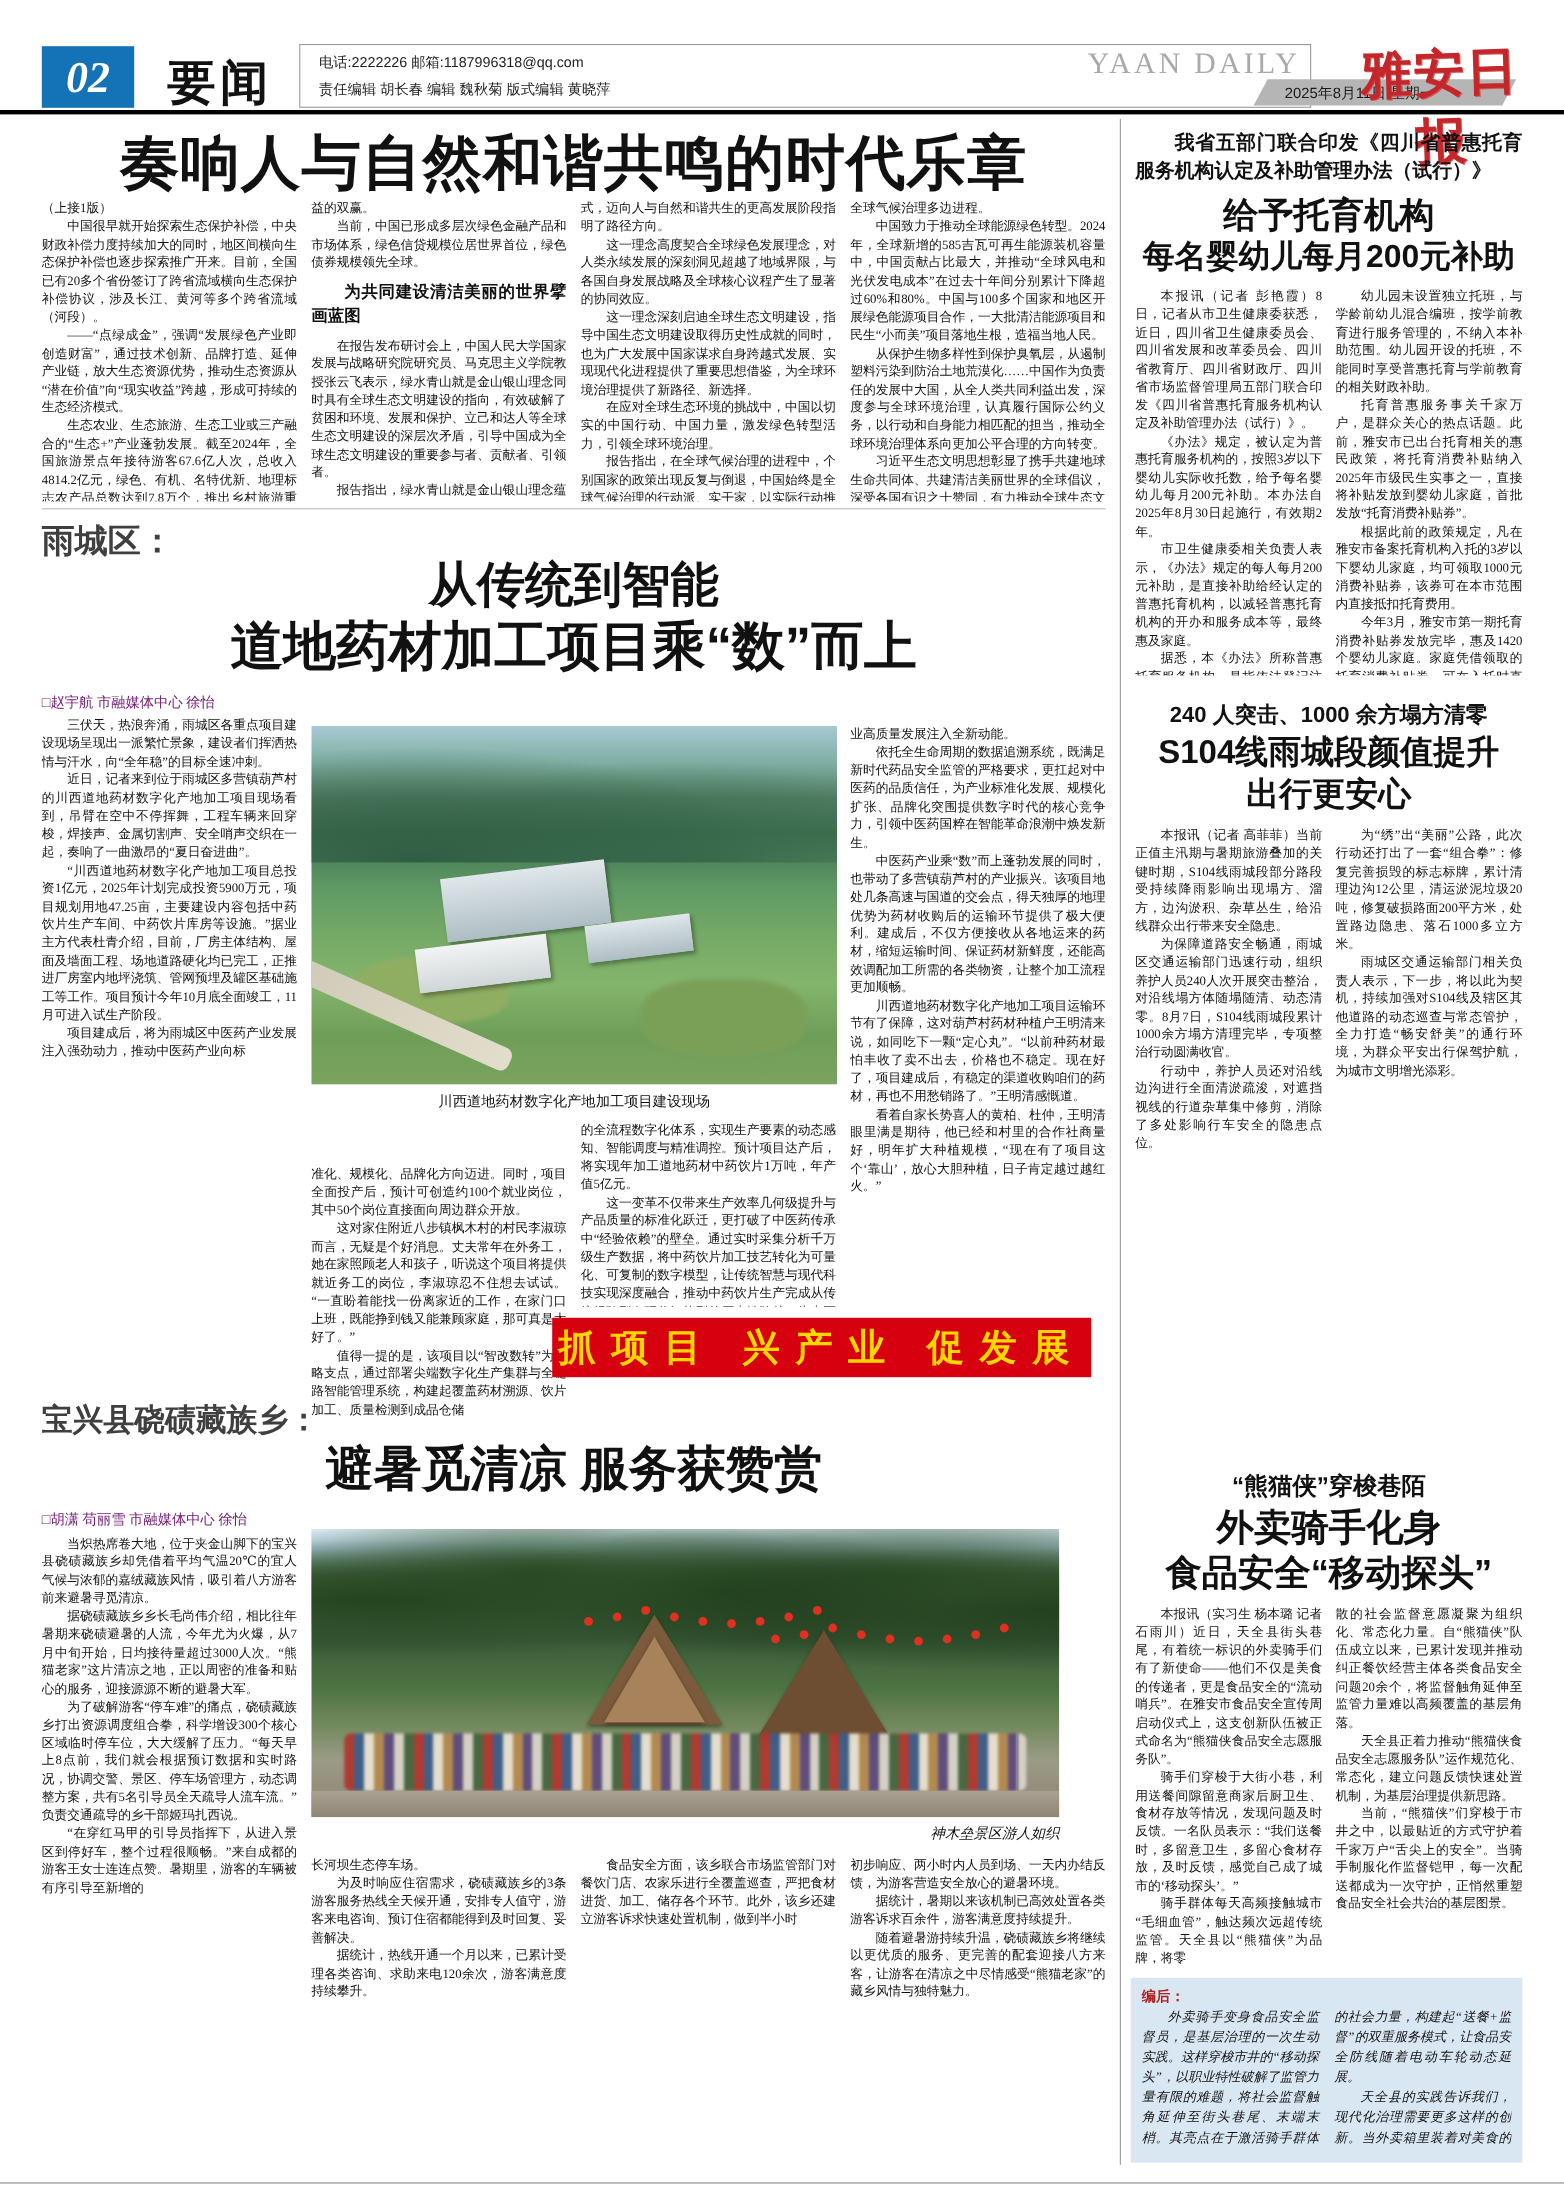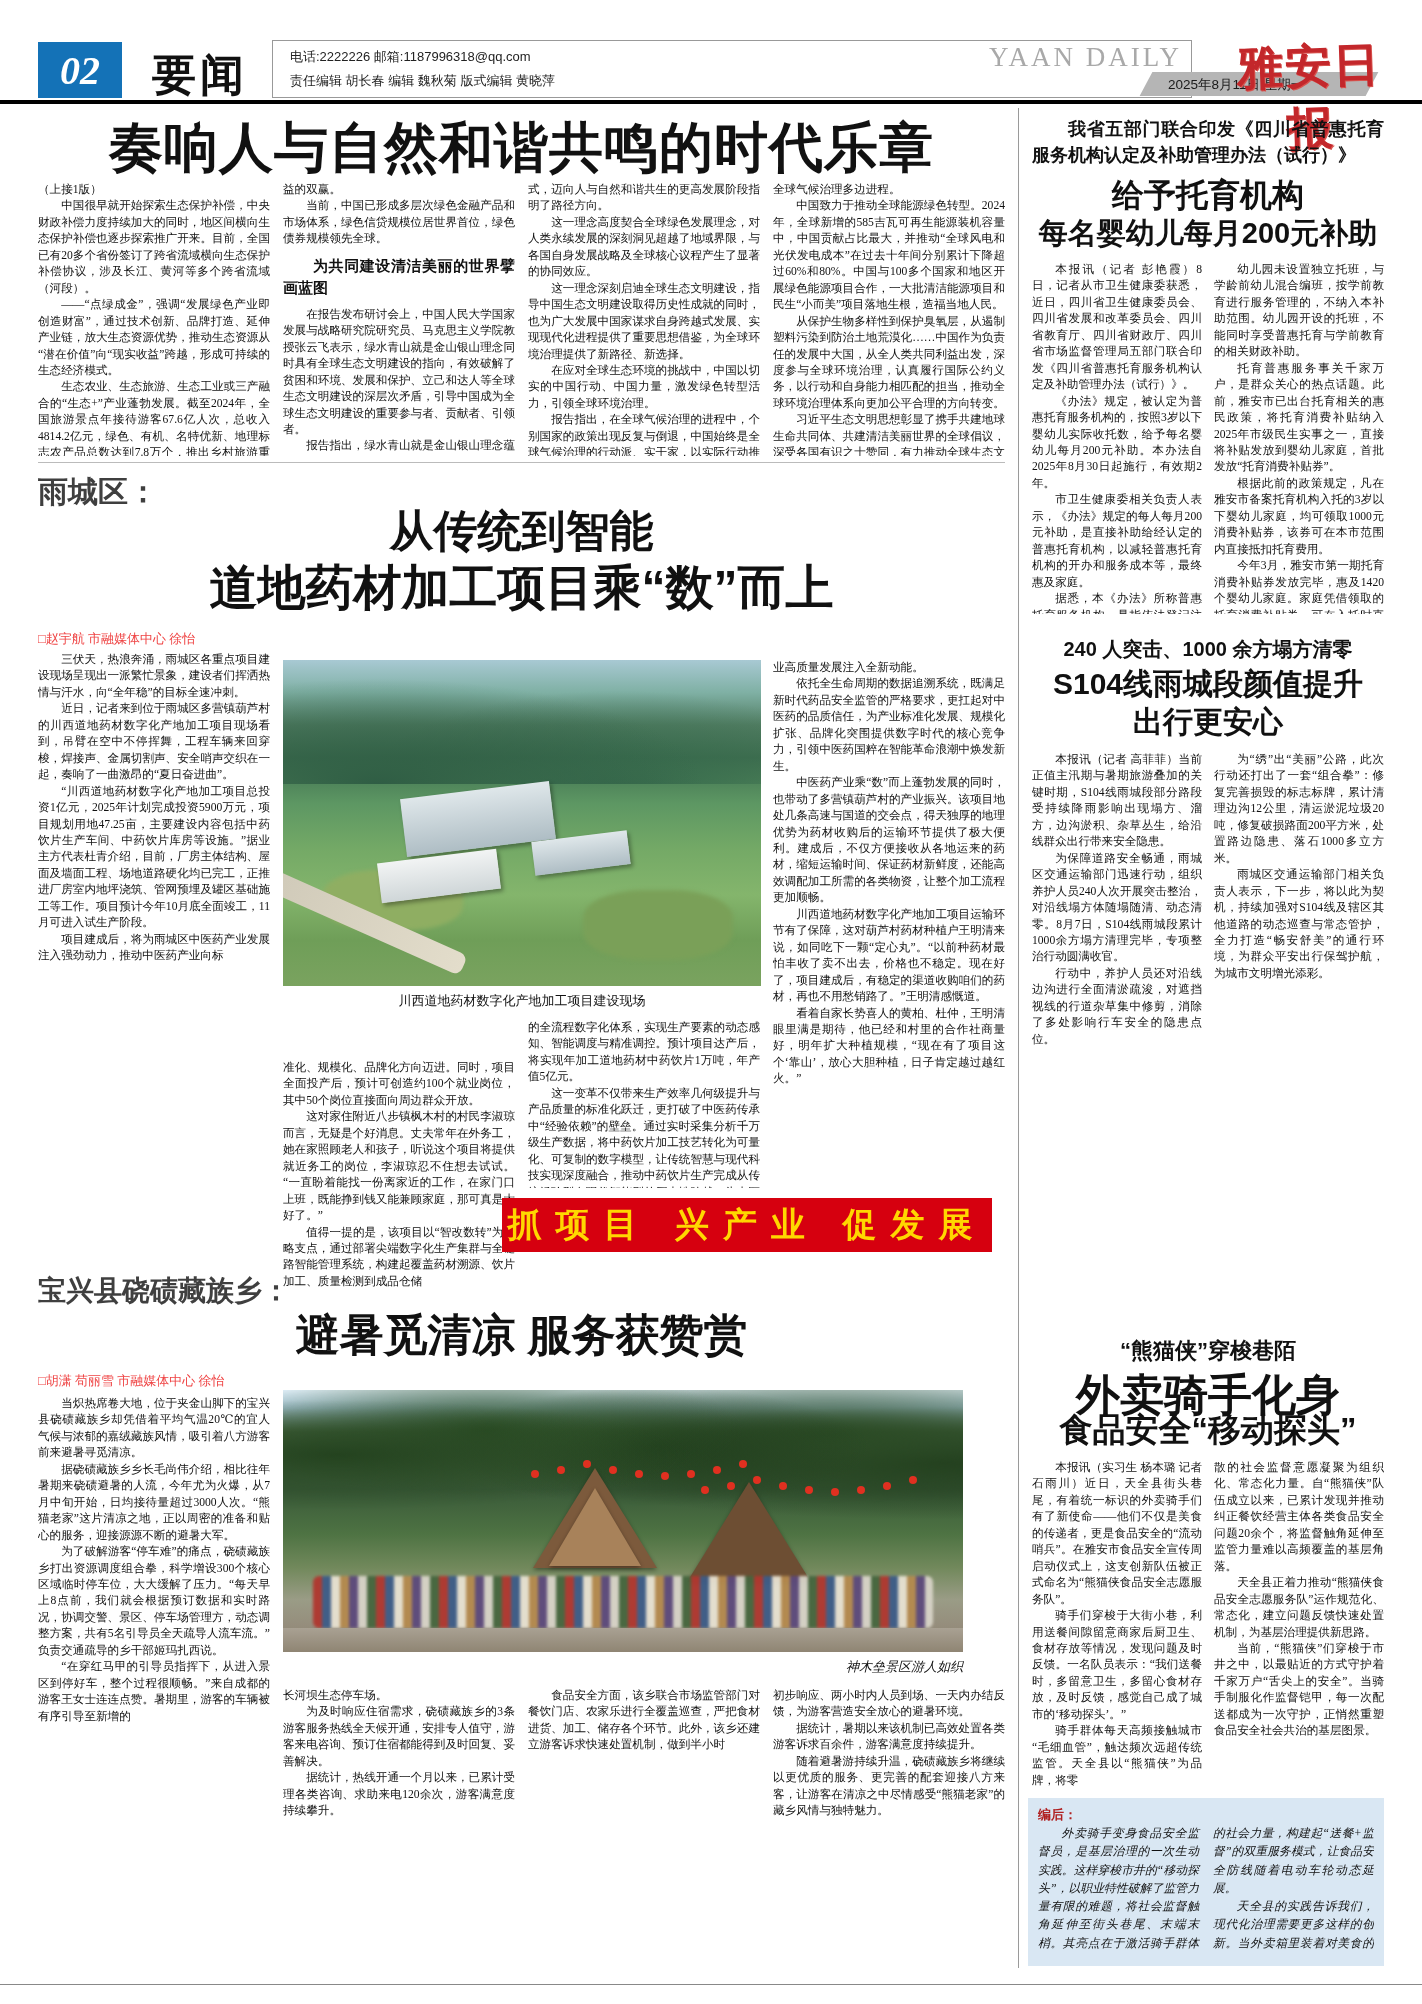--- a/index.html
+++ b/index.html
@@ -18,21 +18,21 @@
   .masthead{color:#c3272b;font-weight:700;font-size:46px;font-family:"Liberation Serif","DejaVu Serif",serif;
             transform:rotate(-2deg);letter-spacing:2px;text-shadow:1px 1px 0 #d8544f;}
   .toprule{background:#000;}
   
   .vrule{background:#9a9a9a;width:1px;}
   .hrule{background:#bbb;height:1px;}
   
   .h1-main{font-family:"Liberation Sans","DejaVu Sans",sans-serif;font-weight:700;font-size:54px;text-align:center;letter-spacing:1px;}
   .kicker{font-family:"Liberation Sans","DejaVu Sans",sans-serif;font-weight:700;color:#3f3f3f;}
   .h2line{font-family:"Liberation Sans","DejaVu Sans",sans-serif;font-weight:700;text-align:center;}
-  .byline{font-size:13px;color:#ef4444;}
+  .byline{font-size:13px;color:#701a75;}
   
   .bodycol{font-size:11.6px;line-height:1.42;overflow:hidden;text-align:justify;}
   .bodycol p{margin:0;text-indent:2em;text-align:justify;}
   .bodycol p.noindent{text-indent:0;}
   .bodycol p.subhead{font-family:"Liberation Sans","DejaVu Sans",sans-serif;font-weight:700;font-size:15px;
                      line-height:1.5;margin:7px 0;}
   
   .photo{overflow:hidden;}
   .caption{font-size:13px;color:#111;}
   
@@ -228,21 +228,21 @@
       <p>本报讯（记者 高菲菲）当前正值主汛期与暑期旅游叠加的关键时期，S104线雨城段部分路段受持续降雨影响出现塌方、溜方，边沟淤积、杂草丛生，给沿线群众出行带来安全隐患。</p>
       <p>为保障道路安全畅通，雨城区交通运输部门迅速行动，组织养护人员240人次开展突击整治，对沿线塌方体随塌随清、动态清零。8月7日，S104线雨城段累计1000余方塌方清理完毕，专项整治行动圆满收官。</p>
       <p>行动中，养护人员还对沿线边沟进行全面清淤疏浚，对遮挡视线的行道杂草集中修剪，消除了多处影响行车安全的隐患点位。</p>
     </div>
   <div class="abs bodycol" style="left:1214px;top:752px;width:170px;height:546px;">
       <p>为“绣”出“美丽”公路，此次行动还打出了一套“组合拳”：修复完善损毁的标志标牌，累计清理边沟12公里，清运淤泥垃圾20吨，修复破损路面200平方米，处置路边隐患、落石1000多立方米。</p>
       <p>雨城区交通运输部门相关负责人表示，下一步，将以此为契机，持续加强对S104线及辖区其他道路的动态巡查与常态管护，全力打造“畅安舒美”的通行环境，为群众平安出行保驾护航，为城市文明增光添彩。</p>
     </div>
 
   <div class="abs sb-title" style="left:1032px;top:1336px;width:352px;font-size:22px;">“熊猫侠”穿梭巷陌</div>
-  <div class="abs sb-title" style="left:1032px;top:1366px;width:352px;font-size:44px;font-family:Liberation Serif, serif;">外卖骑手化身</div>
+  <div class="abs sb-title" style="left:1032px;top:1366px;width:352px;font-size:34px;font-family:Liberation Serif, serif;">外卖骑手化身</div>
   <div class="abs sb-title" style="left:1032px;top:1408px;width:352px;font-size:33px;">食品安全“移动探头”</div>
   <div class="abs bodycol" style="left:1032px;top:1460px;width:170px;height:330px;">
       <p>本报讯（实习生 杨本璐 记者 石雨川）近日，天全县街头巷尾，有着统一标识的外卖骑手们有了新使命——他们不仅是美食的传递者，更是食品安全的“流动哨兵”。在雅安市食品安全宣传周启动仪式上，这支创新队伍被正式命名为“熊猫侠食品安全志愿服务队”。</p>
       <p>骑手们穿梭于大街小巷，利用送餐间隙留意商家后厨卫生、食材存放等情况，发现问题及时反馈。一名队员表示：“我们送餐时，多留意卫生，多留心食材存放，及时反馈，感觉自己成了城市的‘移动探头’。”</p>
       <p>骑手群体每天高频接触城市“毛细血管”，触达频次远超传统监管。天全县以“熊猫侠”为品牌，将零</p>
     </div>
   <div class="abs bodycol" style="left:1214px;top:1460px;width:170px;height:330px;">
       <p class="noindent">散的社会监督意愿凝聚为组织化、常态化力量。自“熊猫侠”队伍成立以来，已累计发现并推动纠正餐饮经营主体各类食品安全问题20余个，将监督触角延伸至监管力量难以高频覆盖的基层角落。</p>
       <p>天全县正着力推动“熊猫侠食品安全志愿服务队”运作规范化、常态化，建立问题反馈快速处置机制，为基层治理提供新思路。</p>
       <p>当前，“熊猫侠”们穿梭于市井之中，以最贴近的方式守护着千家万户“舌尖上的安全”。当骑手制服化作监督铠甲，每一次配送都成为一次守护，正悄然重塑食品安全社会共治的基层图景。</p>

